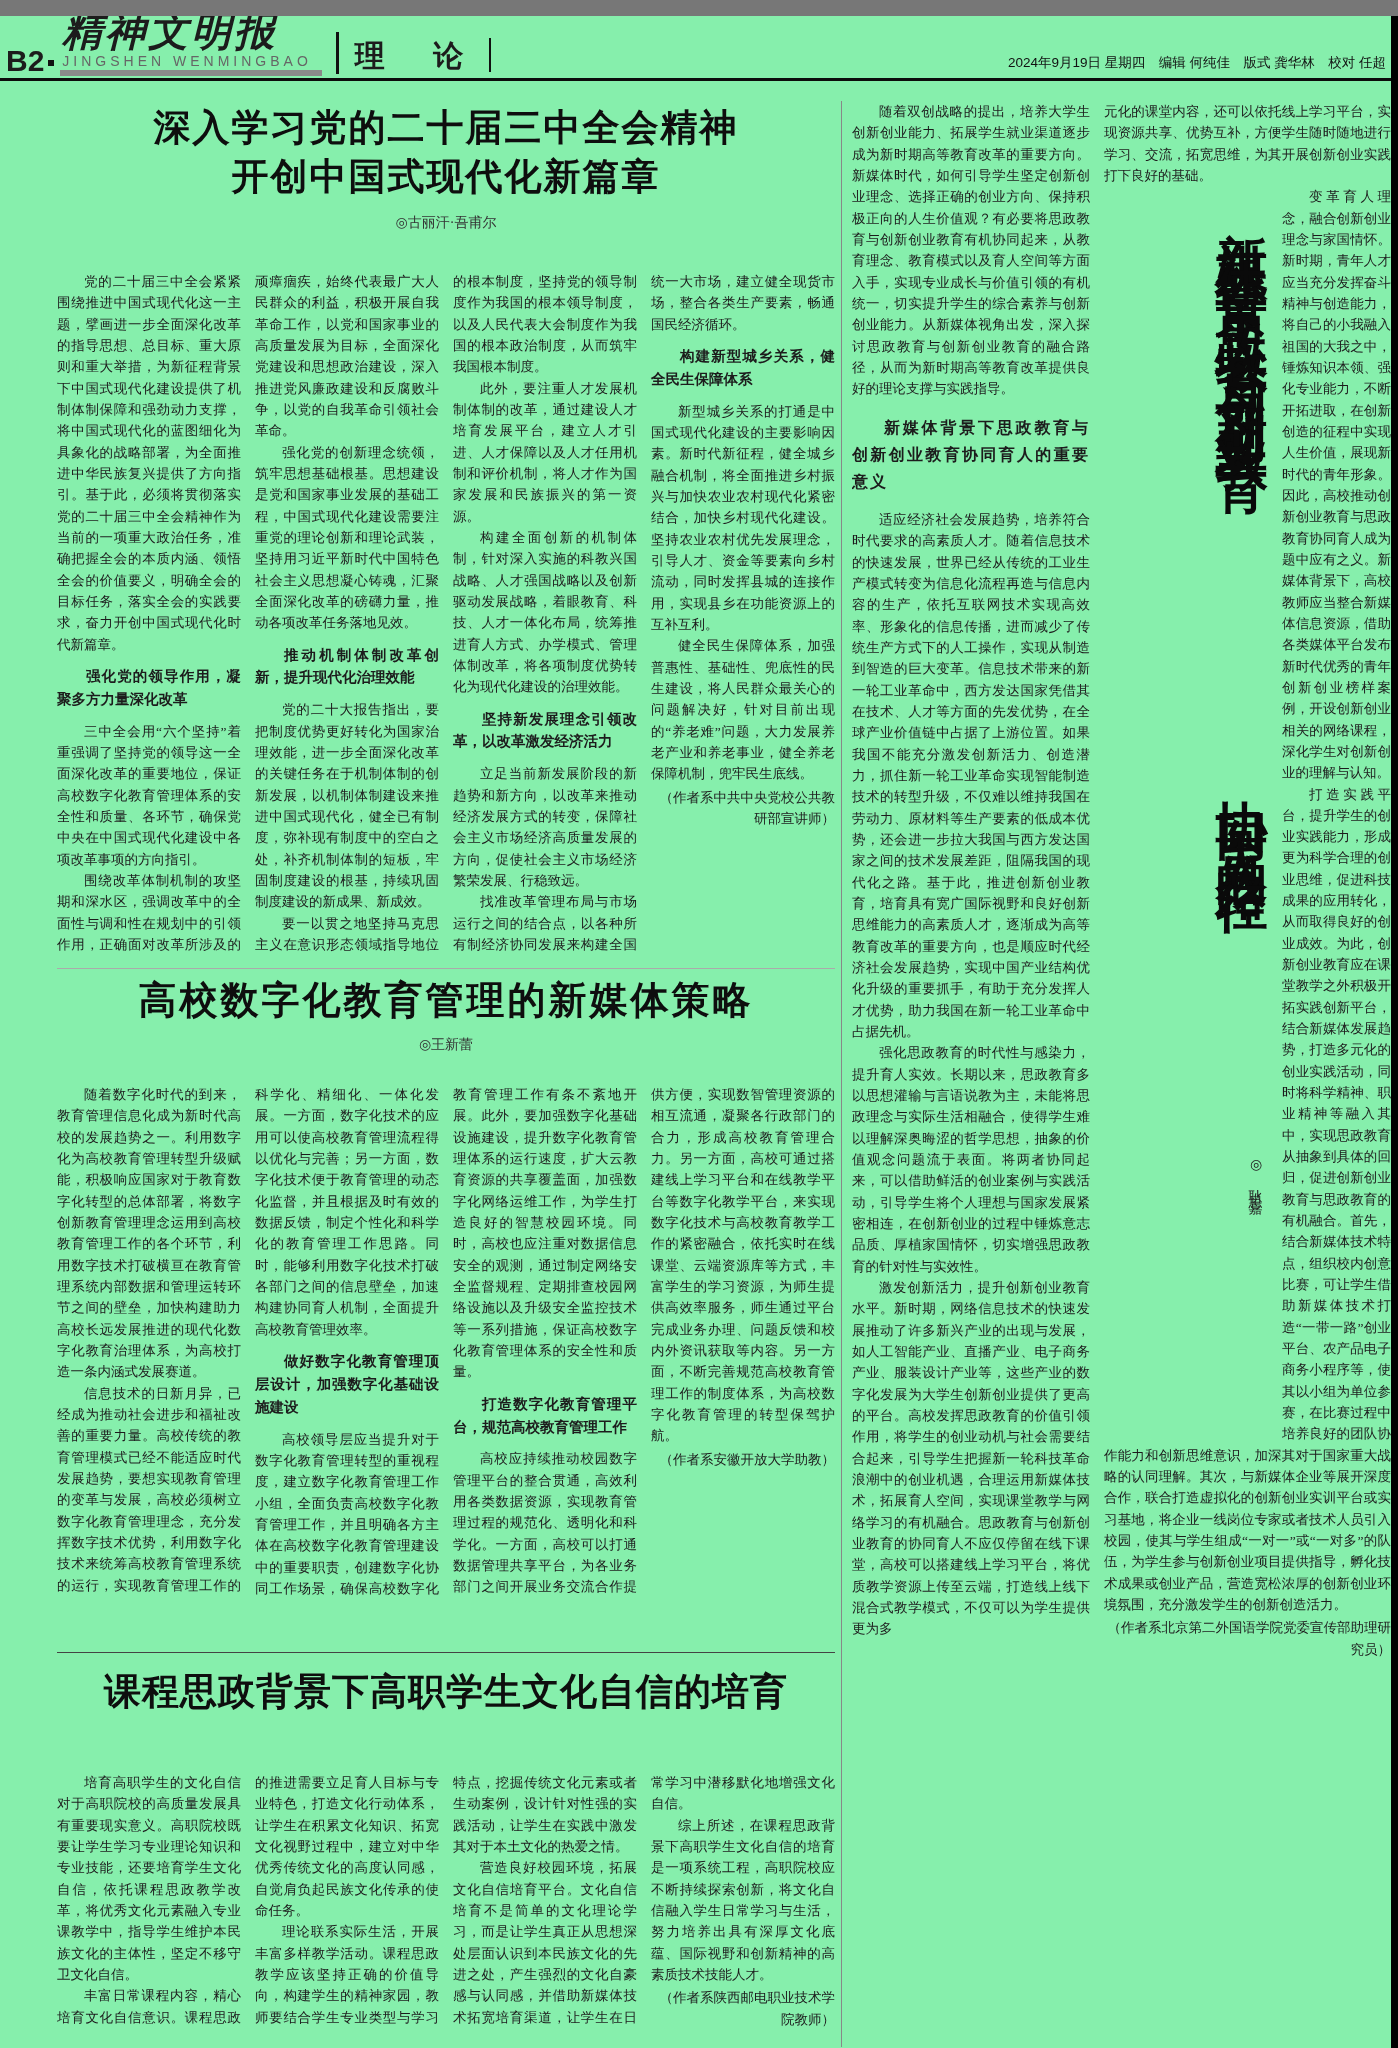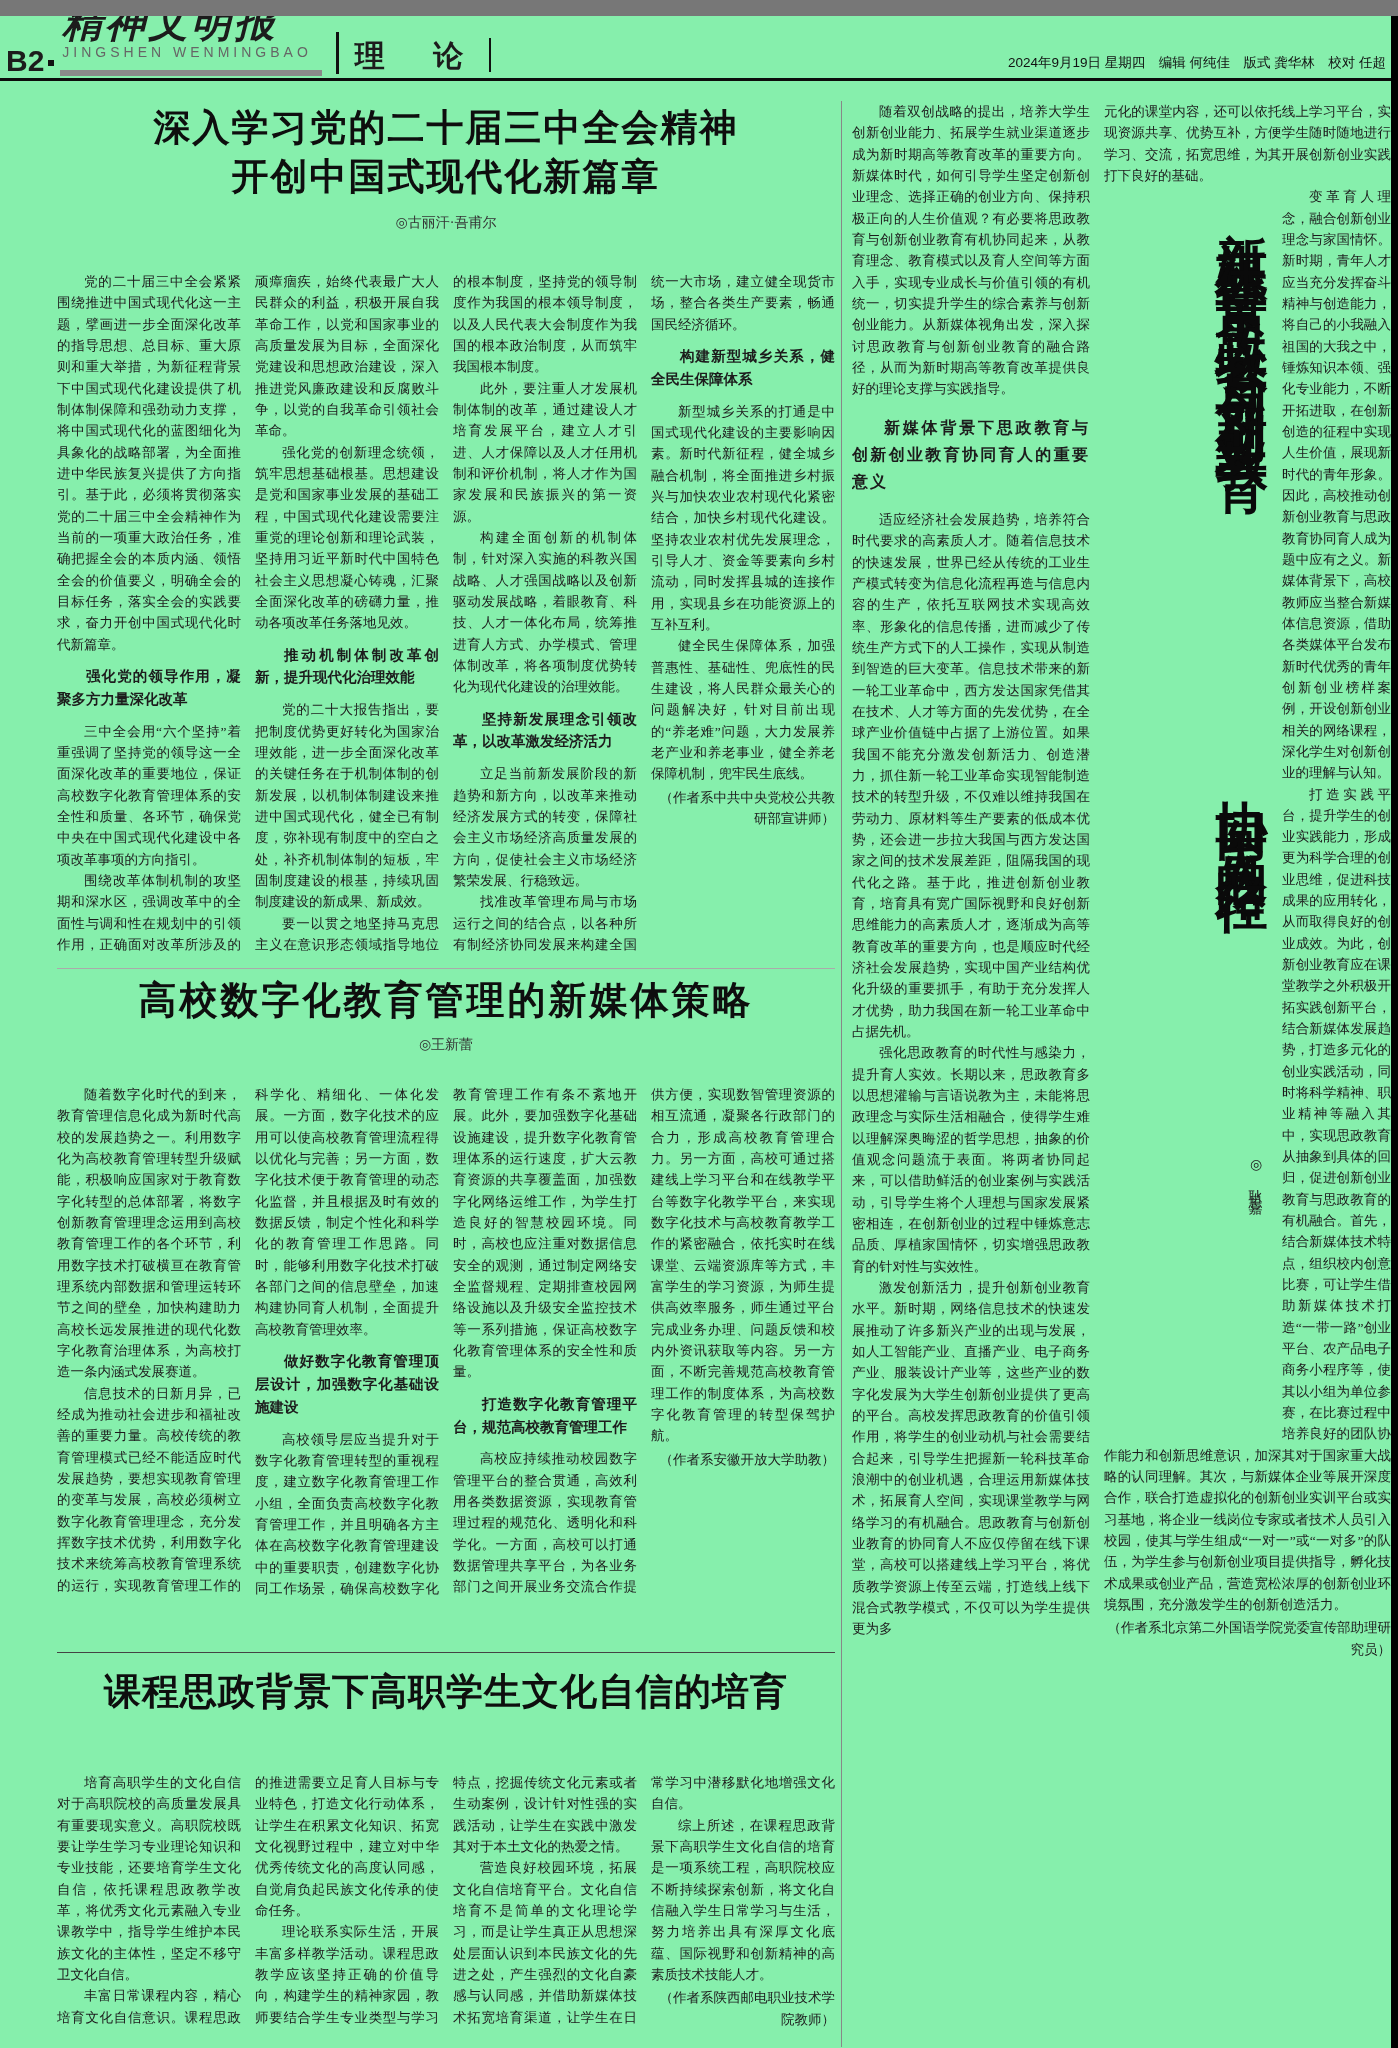--- a/index.html
+++ b/index.html
@@ -2,21 +2,21 @@
 <html><head>
 <meta charset="utf-8">
 <style>
   html,body{margin:0;padding:0;background:#777;}
   .page{position:relative;width:1398px;height:2048px;background:#86efac;margin:16px auto;
         font-family:"Liberation Serif","DejaVu Serif",serif;color:#1c1c1c;overflow:hidden;}
   
   .hdr{position:absolute;left:6px;top:4px;width:1380px;height:56px;display:flex;align-items:flex-end;}
   .edition{font-family:"Liberation Sans","DejaVu Sans",sans-serif;font-size:30px;font-weight:700;line-height:1;margin-right:4px;}
   .dot{width:6px;height:6px;background:#111;margin:0 6px 10px 0;}
-  .masthead-wrap{display:flex;flex-direction:column;align-items:flex-start;border-bottom:6px solid #8a8a8a;padding:0 10px 10px 2px;}
+  .masthead-wrap{display:flex;flex-direction:column;align-items:flex-start;border-bottom:6px solid #8a8a8a;padding:0 10px 1px 2px;}
   .masthead{font-size:40px;font-weight:900;font-style:italic;letter-spacing:3px;line-height:1.05;}
   .pinyin{font-family:"Liberation Sans","DejaVu Sans",sans-serif;font-size:14px;letter-spacing:4px;color:#666;}
   .vbar{width:3px;height:42px;background:#111;margin:0 16px 2px 14px;}
   .section{font-family:"Liberation Sans","DejaVu Sans",sans-serif;font-size:30px;font-weight:600;letter-spacing:20px;line-height:1.2;margin-bottom:2px;}
   .vbar2{width:2px;height:34px;background:#111;margin:0 0 4px 6px;}
   .spacer{flex:1;}
   .dateline{font-family:"Liberation Sans","DejaVu Sans",sans-serif;font-size:13.5px;color:#111;margin-bottom:4px;white-space:nowrap;}
   .hdr-rule{position:absolute;left:0;top:62px;width:1391px;height:3px;background:#0c0c0c;}
   
   .bar-right{position:absolute;right:0;top:0;width:7px;height:100%;background:#000;}

